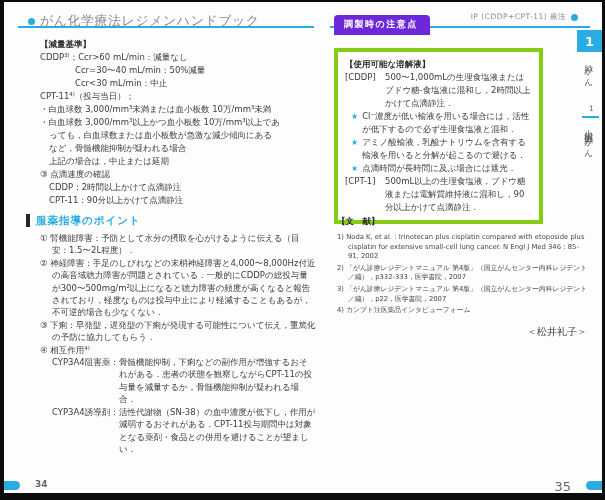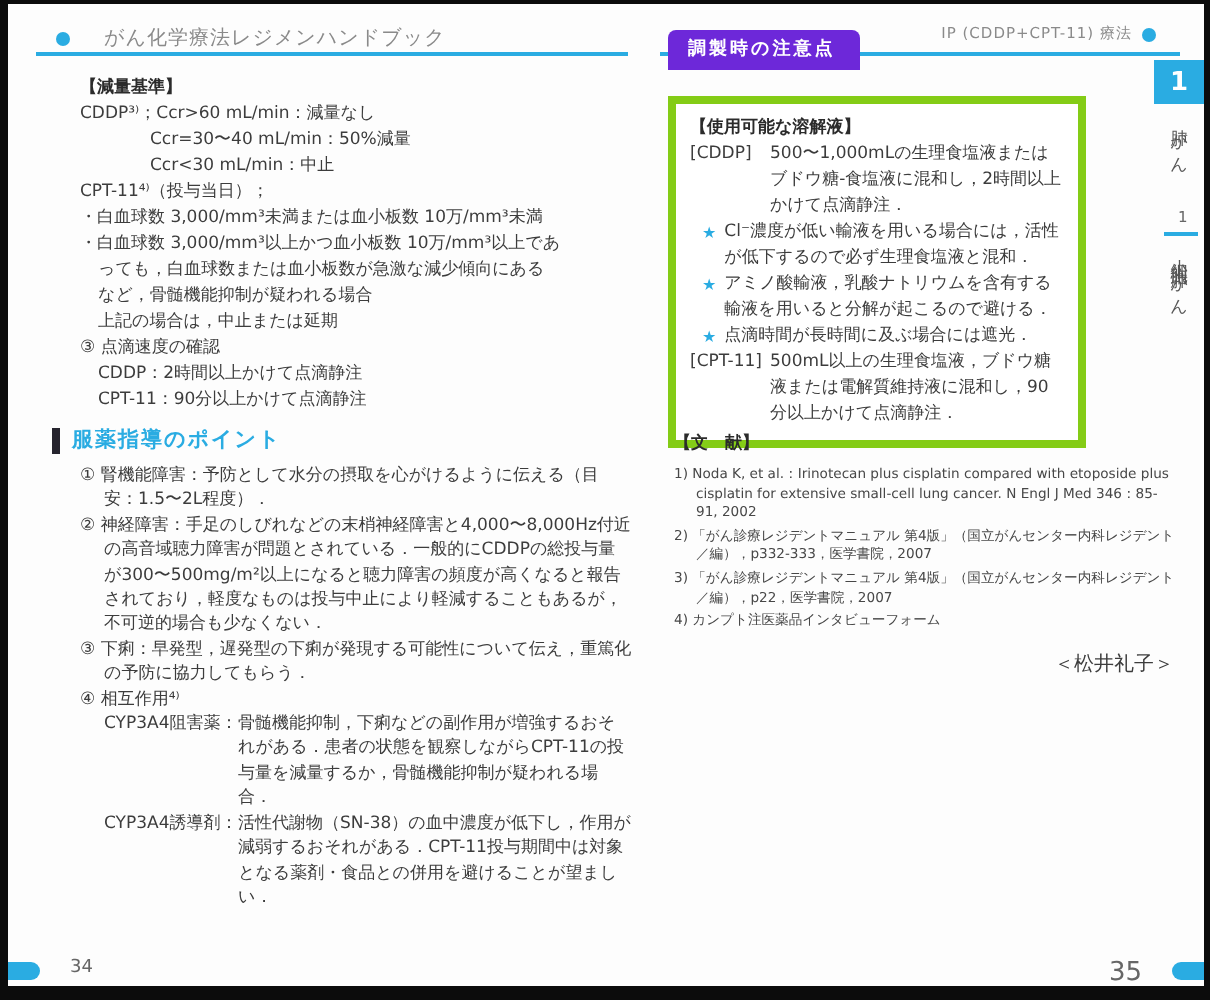--- a/index.html
+++ b/index.html
@@ -4,22 +4,22 @@
 <style>
   * { margin:0; padding:0; box-sizing:border-box; }
   html,body { background:#0c0c0c; }
   .frame {
     position:relative; width:605px; height:500px; background:#0c0c0c;
     font-family:"DejaVu Sans","Liberation Sans",sans-serif; overflow:hidden;
   }
   .paper { position:absolute; left:4px; top:2px; width:598px; height:491px; background:#fdfdfd; }
 
   
-  .head-left { position:absolute; left:24px; top:10px; display:flex; align-items:center; gap:17px;
-               font-size:10px; color:#8a8a8a; letter-spacing:.5px; }
+  .head-left { position:absolute; left:24px; top:10px; display:flex; align-items:center; gap:5px;
+               font-size:13px; color:#8a8a8a; letter-spacing:.5px; }
   .head-right { position:absolute; right:24px; top:10px; display:flex; align-items:center; gap:5px;
                 font-size:7.5px; color:#8a8a8a; letter-spacing:.5px; }
   .dot { width:7px; height:7px; border-radius:50%; background:#2aace2; }
   .rule { position:absolute; top:24px; height:2px; background:#2aace2; }
   .rule-left { left:14px; width:296px; }
   .rule-right { left:326px; width:260px; }
 
   
   .left-content { position:absolute; left:36px; top:36px; width:276px;
                   font-size:8.5px; line-height:13px; color:#3c3c3c; }
@@ -66,21 +66,21 @@
   .chapter-label { position:absolute; left:579px; top:56px; writing-mode:vertical-rl;
                    font-size:8.5px; color:#555; letter-spacing:2px; }
   .section-number { position:absolute; left:585px; top:102px; font-size:7.5px; color:#666; }
   .section-divider { position:absolute; left:578px; top:114px; width:17px; height:2px; background:#2aace2; }
   .section-label { position:absolute; left:579px; top:121px; writing-mode:vertical-rl;
                    font-size:8.5px; color:#555; letter-spacing:2px; }
 
   
   .pill-left { position:absolute; left:0; top:479px; width:16px; height:9px;
                background:#2aace2; border-radius:0 5px 5px 0; }
-  .pagenum-left { position:absolute; left:31px; top:477px; font-size:9px; color:#666; }
+  .pagenum-left { position:absolute; left:31px; top:477px; font-size:9px; color:#666;font-weight:bold; }
   .pill-right { position:absolute; right:0; top:479px; width:16px; height:9px;
                 background:#2aace2; border-radius:5px 0 0 5px; }
   .pagenum-right { position:absolute; right:31px; top:477px; font-size:13px; color:#666; }
 </style>
 </head>
 <body>
 
 <div class="frame">
   <div class="paper">
 
@@ -142,21 +142,21 @@
       </div>
       <div class="star-row">
         <span class="star">★</span>
         <span class="star-text">アミノ酸輸液，乳酸ナトリウムを含有する輸液を用いると分解が起こるので避ける．</span>
       </div>
       <div class="star-row">
         <span class="star">★</span>
         <span class="star-text">点滴時間が長時間に及ぶ場合には遮光．</span>
       </div>
       <div class="drug-row">
-        <span class="drug-label">[CPT-11]</span>
+        <span class="drug-label">[CPT-1]</span>
         <span class="drug-text">500mL以上の生理食塩液，ブドウ糖液または電解質維持液に混和し，90分以上かけて点滴静注．</span>
       </div>
     </div>
 
     <div class="refs">
       <div class="refs-heading">【文　献】</div>
       <div class="ref-item">1) Noda K, et al.：Irinotecan plus cisplatin compared with etoposide plus cisplatin for extensive small-cell lung cancer. N Engl J Med 346：85-91, 2002</div>
       <div class="ref-item">2) 「がん診療レジデントマニュアル 第4版」（国立がんセンター内科レジデント／編），p332-333，医学書院，2007</div>
       <div class="ref-item">3) 「がん診療レジデントマニュアル 第4版」（国立がんセンター内科レジデント／編），p22，医学書院，2007</div>
       <div class="ref-item">4) カンプト注医薬品インタビューフォーム</div>

